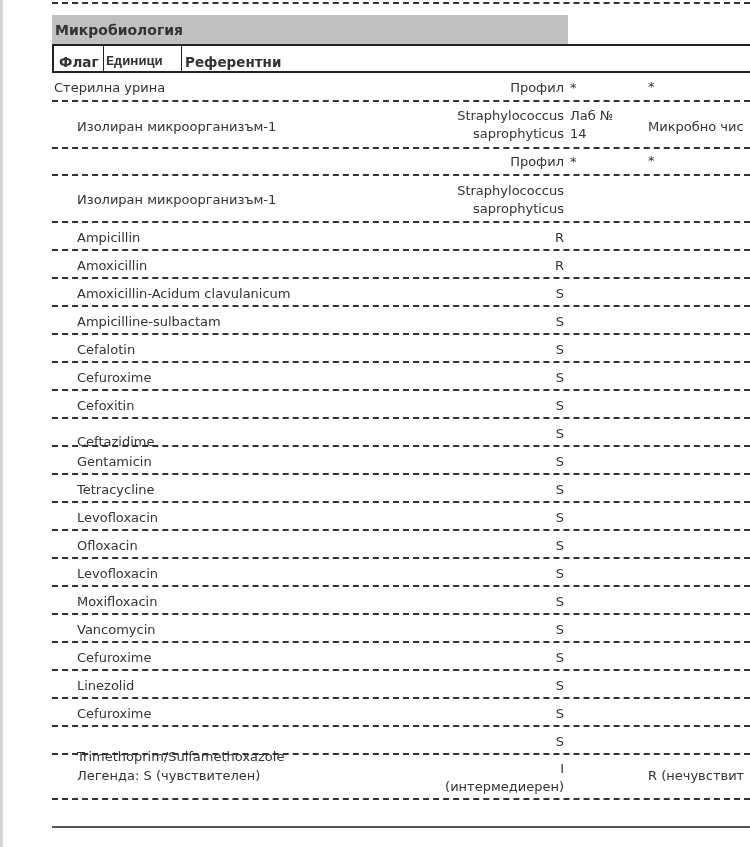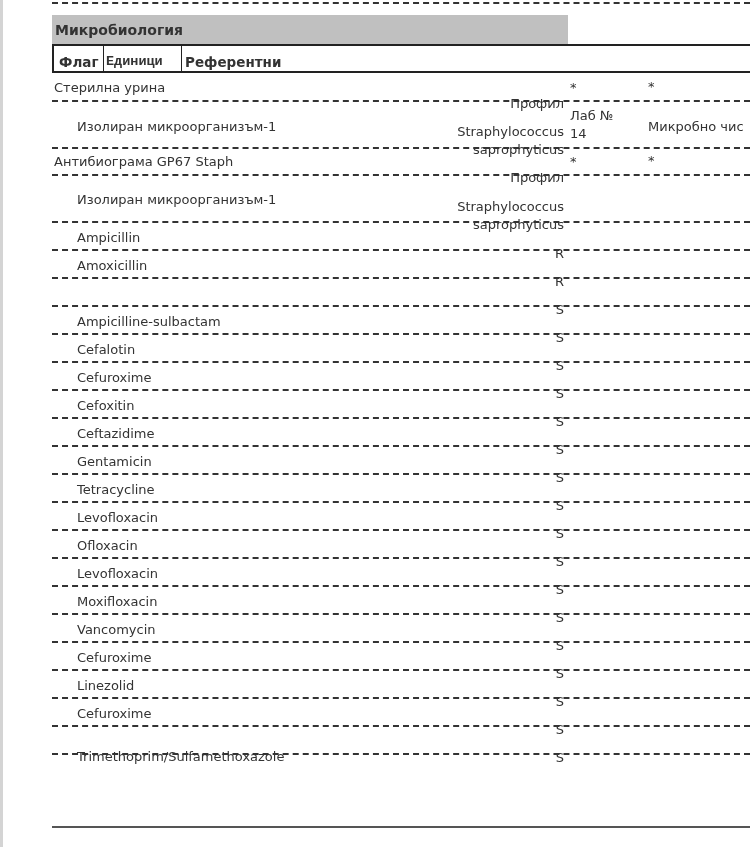--- a/index.html
+++ b/index.html
@@ -22,21 +22,21 @@
   .hdr > div { box-sizing: border-box; padding-top: 8px; white-space: nowrap; overflow: hidden; }
   .hdr .c-name { width: 336px; padding-left: 2px; border-right: 1px solid #222; }
   .hdr .c-flag { width: 50px; padding-left: 5px; border-right: 1px solid #222; }
   .hdr .c-res { width: 130px; text-align: right; padding-right: 2px; border-right: 1px solid #222; }
   .hdr .c-unit { width: 78px; padding-left: 2px; border-right: 1px solid #222; font-family: Liberation Mono, monospace; }
   .hdr .c-ref { width: 114px; padding-left: 3px; }
   .rows { position: absolute; left: 52px; top: 75px; width: 698px; }
   .row { position: relative; border-bottom: 2px dashed #333; box-sizing: border-box; font-size: 13px; }
   .row .n { position: absolute; left: 2px; white-space: nowrap; }
   .row.sub .n { left: 25px; }
-  .row .r { position: absolute; right: 186px; text-align: right; white-space: nowrap; line-height: 18px; margin-top: 16px; }
+  .row .r { position: absolute; right: 186px; text-align: right; white-space: nowrap; line-height: 18px; }
   .row .u { position: absolute; left: 518px; white-space: nowrap; line-height: 18px; }
   .row .f { position: absolute; left: 596px; white-space: nowrap; }
   .bottom-rule { position: absolute; left: 52px; top: 826px; width: 698px; border-top: 2px solid #555; }
 </style>
 </head>
 <body>
 
 <div class="left-border"></div>
 <div class="top-dash"></div>
 
@@ -58,60 +58,60 @@
   </div>
 
   <div class="row sub" style="height:47px">
     <span class="n" style="top:17px">Изолиран микроорганизъм-1</span>
     <span class="r" style="top:5px"><span>Straphylococcus</span><br><span>saprophyticus</span></span>
     <span class="u" style="top:5px"><span>Лаб №</span><br><span>14</span></span>
     <span class="f" style="top:17px">Микробно чис</span>
   </div>
 
   <div class="row" style="height:27px">
-    <span class="n" style="top:5px">Антибиограма GP67 Staph</span>
     <span class="r" style="top:4px">Профил</span>
     <span class="u" style="top:4px">*</span>
     <span class="f" style="top:4px">*</span>
   </div>
 
   <div class="row sub" style="height:47px">
     <span class="n" style="top:16px">Изолиран микроорганизъм-1</span>
     <span class="r" style="top:6px"><span>Straphylococcus</span><br><span>saprophyticus</span></span>
   </div>
 
   <div class="row sub" style="height:28px">
       <span class="n" style="top:7px">Ampicillin</span>
       <span class="r" style="top:6px">R</span>
     </div>
   <div class="row sub" style="height:28px">
       <span class="n" style="top:7px">Amoxicillin</span>
       <span class="r" style="top:6px">R</span>
     </div>
   <div class="row sub" style="height:28px">
+      <span class="n" style="top:7px">Amoxicillin-Acidum clavulanicum</span>
       <span class="r" style="top:6px">S</span>
     </div>
   <div class="row sub" style="height:28px">
       <span class="n" style="top:7px">Ampicilline-sulbactam</span>
       <span class="r" style="top:6px">S</span>
     </div>
   <div class="row sub" style="height:28px">
       <span class="n" style="top:7px">Cefalotin</span>
       <span class="r" style="top:6px">S</span>
     </div>
   <div class="row sub" style="height:28px">
       <span class="n" style="top:7px">Cefuroxime</span>
       <span class="r" style="top:6px">S</span>
     </div>
   <div class="row sub" style="height:28px">
       <span class="n" style="top:7px">Cefoxitin</span>
       <span class="r" style="top:6px">S</span>
     </div>
   <div class="row sub" style="height:28px">
-      <span class="n" style="top:7px">Ceftazidime</span>
+      <span class="n" style="top:15px">Ceftazidime</span>
       <span class="r" style="top:6px">S</span>
     </div>
   <div class="row sub" style="height:28px">
       <span class="n" style="top:7px">Gentamicin</span>
       <span class="r" style="top:6px">S</span>
     </div>
   <div class="row sub" style="height:28px">
       <span class="n" style="top:7px">Tetracycline</span>
       <span class="r" style="top:6px">S</span>
     </div>
@@ -145,15 +145,20 @@
     </div>
   <div class="row sub" style="height:28px">
       <span class="n" style="top:7px">Cefuroxime</span>
       <span class="r" style="top:6px">S</span>
     </div>
   <div class="row sub" style="height:28px">
       <span class="n" style="top:22px">Trimethoprim/Sulfamethoxazole</span>
       <span class="r" style="top:6px">S</span>
     </div>
 
+  <div class="row sub" style="height:45px">
+    <span class="n" style="top:13px">Легенда: S (чувствителен)</span>
+    <span class="r" style="top:5px"><span>I</span><br><span>(интермедиерен)</span></span>
+    <span class="f" style="top:13px">R (нечувствит</span>
+  </div>
 </div>
 
 <div class="bottom-rule"></div>
 
 </body></html>

